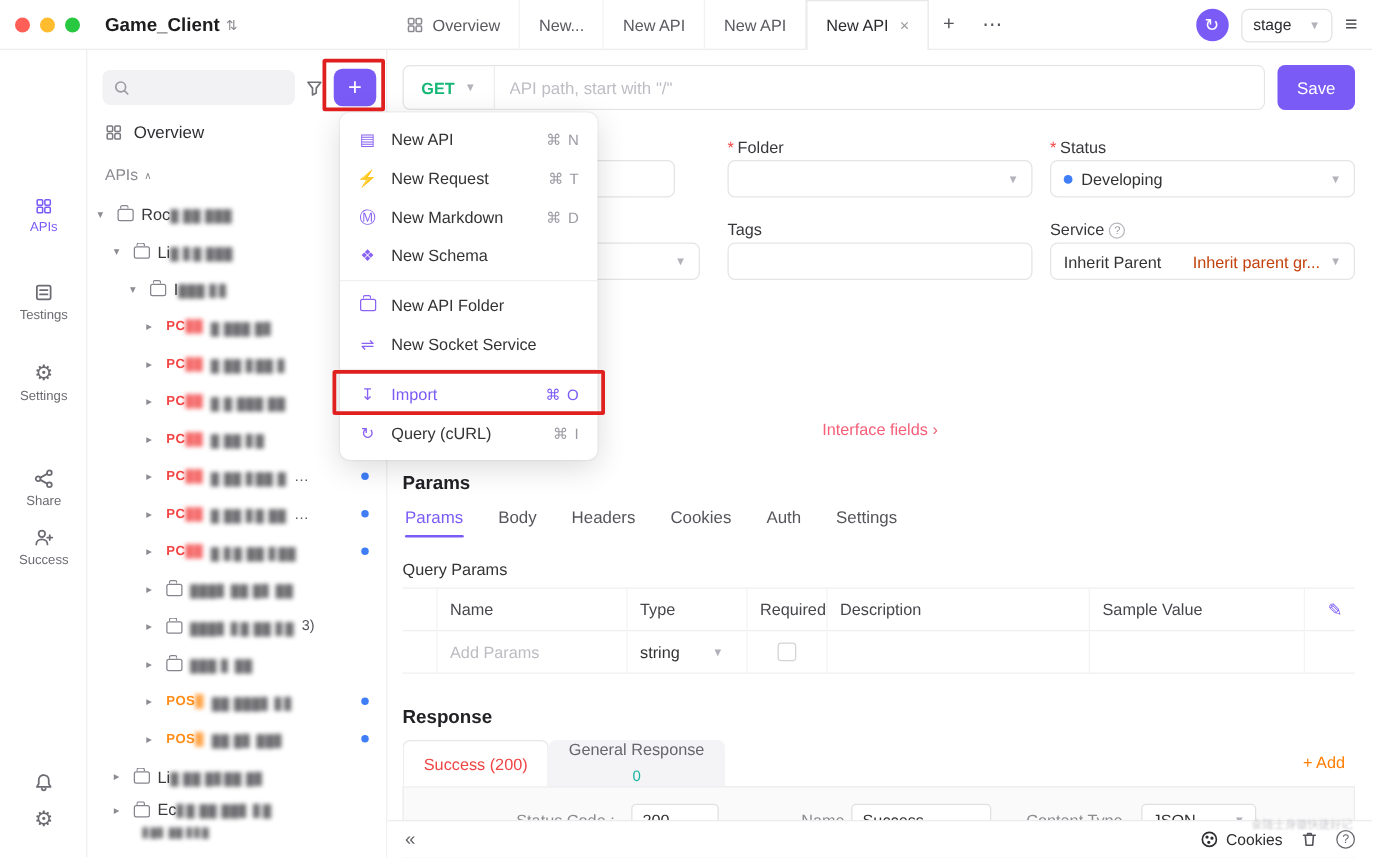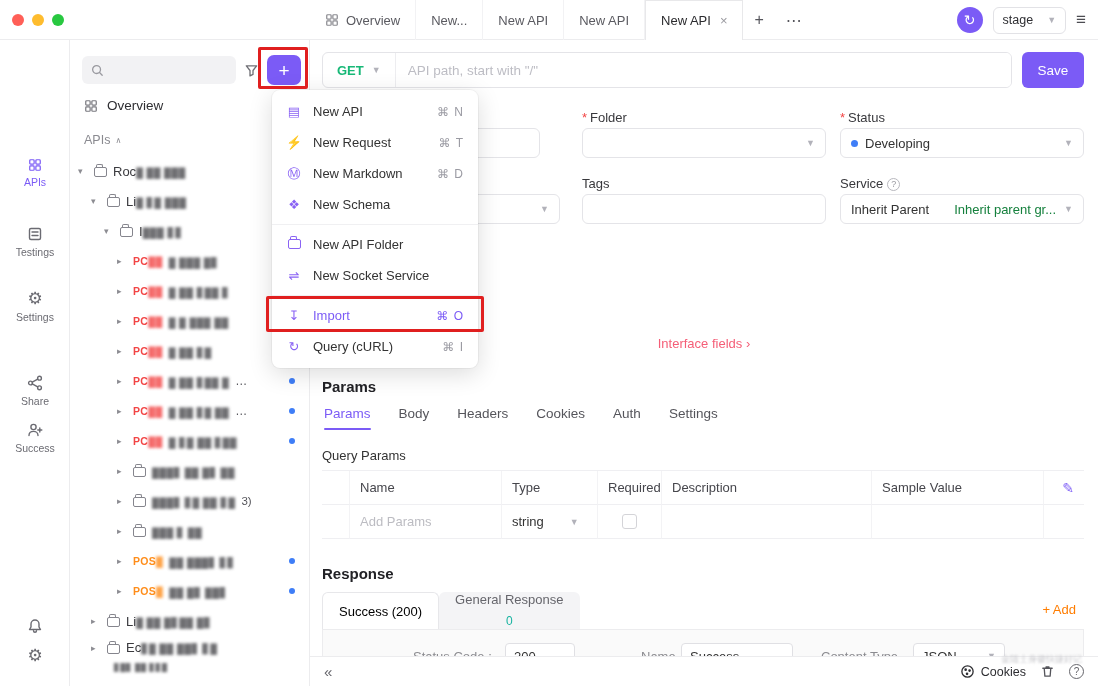--- a/index.html
+++ b/index.html
@@ -67,42 +67,42 @@
   .method { display:flex; align-items:center; gap:8px; padding:0 14px; border-right:1px solid #ededf0; color:#17b877; font-weight:700; font-size:13px; }
   .url input { flex:1; border:0; outline:0; padding:0 12px; font-size:13.5px; color:#333; font-family:"Liberation Sans",sans-serif; }
   .url input::placeholder { color:#bdbdc4; }
   .savebtn { width:62px; background:#7b5bf6; color:#fff; border:0; border-radius:6px; font-size:13.5px; font-family:"Liberation Sans",sans-serif; }
   .flabel { position:absolute; font-size:13px; color:#38383c; }
   .star { color:#f24545; margin-right:3px; }
   .qmark { display:inline-flex; width:13px; height:13px; border:1px solid #b8b8be; border-radius:50%; color:#9a9aa0; font-size:9px; align-items:center; justify-content:center; vertical-align:1px; margin-left:4px; }
   .ctrl { position:absolute; height:30px; border:1px solid #e4e4e8; border-radius:6px; background:#fff; display:flex; align-items:center; padding:0 10px; font-size:13px; color:#333; }
   .ctrl .chev { margin-left:auto; }
   .bluedot { width:7px; height:7px; border-radius:50%; background:#3f7ef7; margin-right:7px; }
-  .ghost { color:#15803d;text-align:center; }
+  .ghost { color:#c2410c;text-align:center; }
   .descbox { position:absolute; left:12px; top:214px; right:14px; height:58px; border:1px solid #e4e4e8; border-radius:6px; }
   .desc-frag { position:absolute; left:158px; top:8px; font-size:13px; color:#bdbdc4; }
   .resize-corner { position:absolute; right:3px; bottom:1px; color:#cfcfd4; font-size:8px; }
   .iface-link { position:absolute; left:0; right:0; top:296px; text-align:center; font-size:13px; color:#f55e77; }
   .sect-h { position:absolute; left:12px; font-size:15px; font-weight:700; color:#222226; }
   .ptabs { position:absolute; left:14px; top:366px; display:flex; gap:28px; font-size:13.5px; color:#55555b; }
   .ptab { position:relative; }
   .ptab.active { color:#7b5bf6; }
   .ptab.active::after { content:""; position:absolute; left:0; right:0; bottom:-9px; height:2.5px; background:#7b5bf6; border-radius:2px; }
   .qtitle { position:absolute; left:12px; top:408px; font-size:13px; color:#333; }
   .tbl { position:absolute; left:12px; right:14px; top:430px; display:grid; grid-template-columns:28px 152px 96px 64px 210px 1fr 40px; border-top:1px solid #efeff2; }
   .c { height:34px; display:flex; align-items:center; padding:0 10px; font-size:13px; border-bottom:1px solid #efeff2; border-right:1px solid #f3f3f5; color:#46464c; }
   .c.last { border-right:none; justify-content:flex-end; }
   .c .ph { color:#bcbcc2; }
   .magic { color:#7b5bf6; font-size:14px; }
   .cbx { width:15px; height:15px; border:1px solid #d4d4d8; border-radius:3px; background:#fff; margin:0 auto; }
   .typ { display:flex; align-items:center; gap:26px; color:#333; }
 
   .rstrip { position:absolute; left:12px; right:14px; top:552px; height:37px; display:flex; align-items:flex-end; }
   .rtab { display:flex; align-items:center; gap:7px; height:37px; padding:0 16px; font-size:13px; border-radius:6px 6px 0 0; }
-  .rtab.active { background:#fff; border:1px solid #e7e7ea; border-bottom:none; color:#000000; z-index:2; }
+  .rtab.active { background:#fff; border:1px solid #e7e7ea; border-bottom:none; color:#ef4444; z-index:2; }
   .rtab.idle { background:#f4f4f6; color:#66666c;flex-direction:column; }
   .rbadge { color:#17b3a0; font-size:12px; }
   .radd { position:absolute; right:8px; top:10px; font-size:13px; color:#ff7d00; }
   .rpanel { position:absolute; left:12px; right:14px; top:589px; height:57px; background:#fafafa; border:1px solid #ececee; }
   .rpanel .lab { position:absolute; top:19px; font-size:13px; color:#8b8b90; }
   .rpanel .fin { position:absolute; top:13px; height:26px; border:1px solid #e0e0e4; border-radius:4px; background:#fff; display:flex; align-items:center; padding:0 8px; font-size:13px; color:#333; }
 
   
   .footer { position:absolute; left:310px; right:0; bottom:0; height:30px; background:#fff; border-top:1px solid #ececee; z-index:10; display:flex; align-items:center; padding:0 14px; }
   .collapse { color:#66666c; font-size:15px; }
@@ -125,20 +125,24 @@
   #rbox-import { left:266px; top:296px; width:218px; height:36px; }
 </style>
 </head>
 <body>
 
 <div class="header">
   <div class="lights">
     <span class="light" style="background:#ff5f57"></span>
     <span class="light" style="background:#febc2e"></span>
     <span class="light" style="background:#28c840"></span>
+  </div>
+  <div class="win-title">
+    <span>Game_Client</span>
+    <span class="updown">⇅</span>
   </div>
   <div class="tabbar" id="tabbar">
       <div class="tab">
         <span>
           <svg class="ico-stroke" width="14" height="14" viewBox="0 0 16 16" style="color:#8a8a90">
             <rect x="2" y="2" width="5" height="5" rx="1"></rect>
             <rect x="9" y="2" width="5" height="5" rx="1"></rect>
             <rect x="2" y="9" width="5" height="5" rx="1"></rect>
             <rect x="9" y="9" width="5" height="5" rx="1"></rect>
           </svg>

